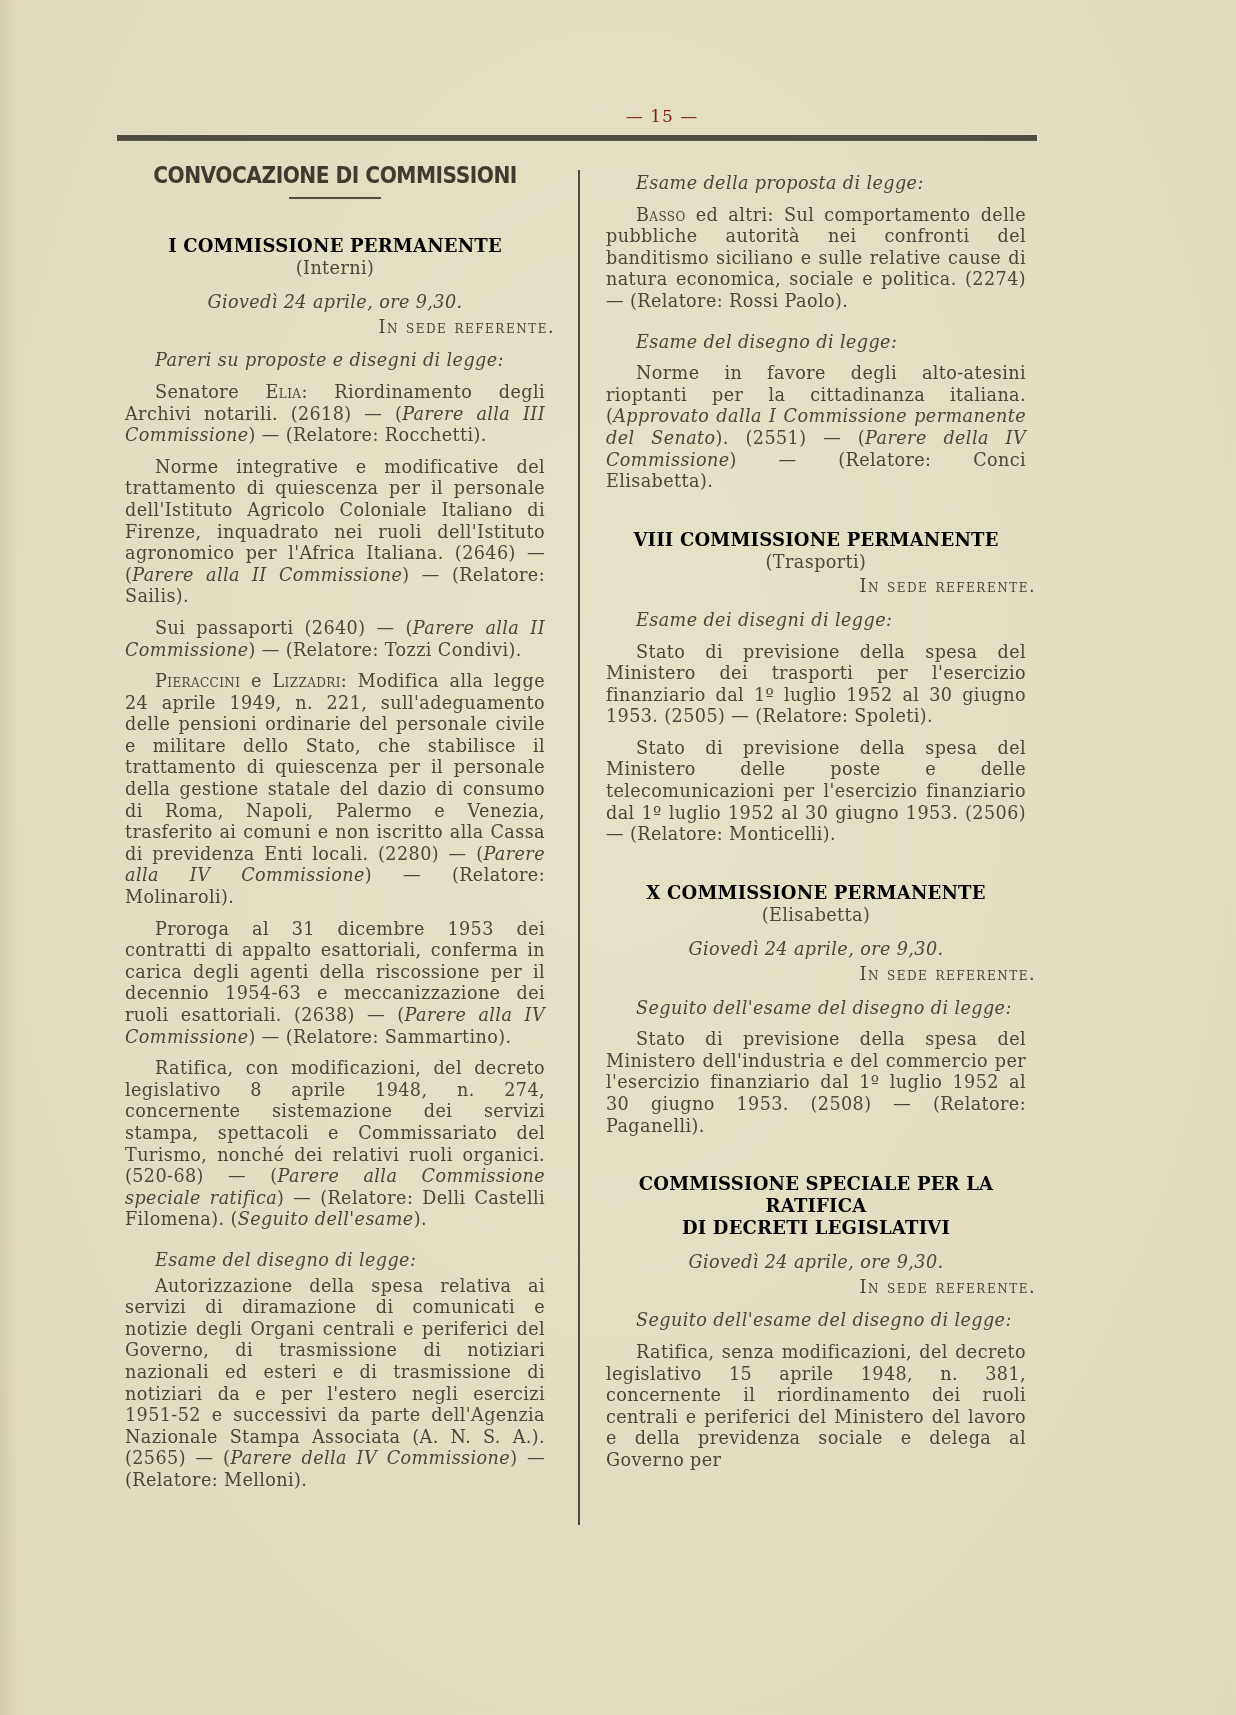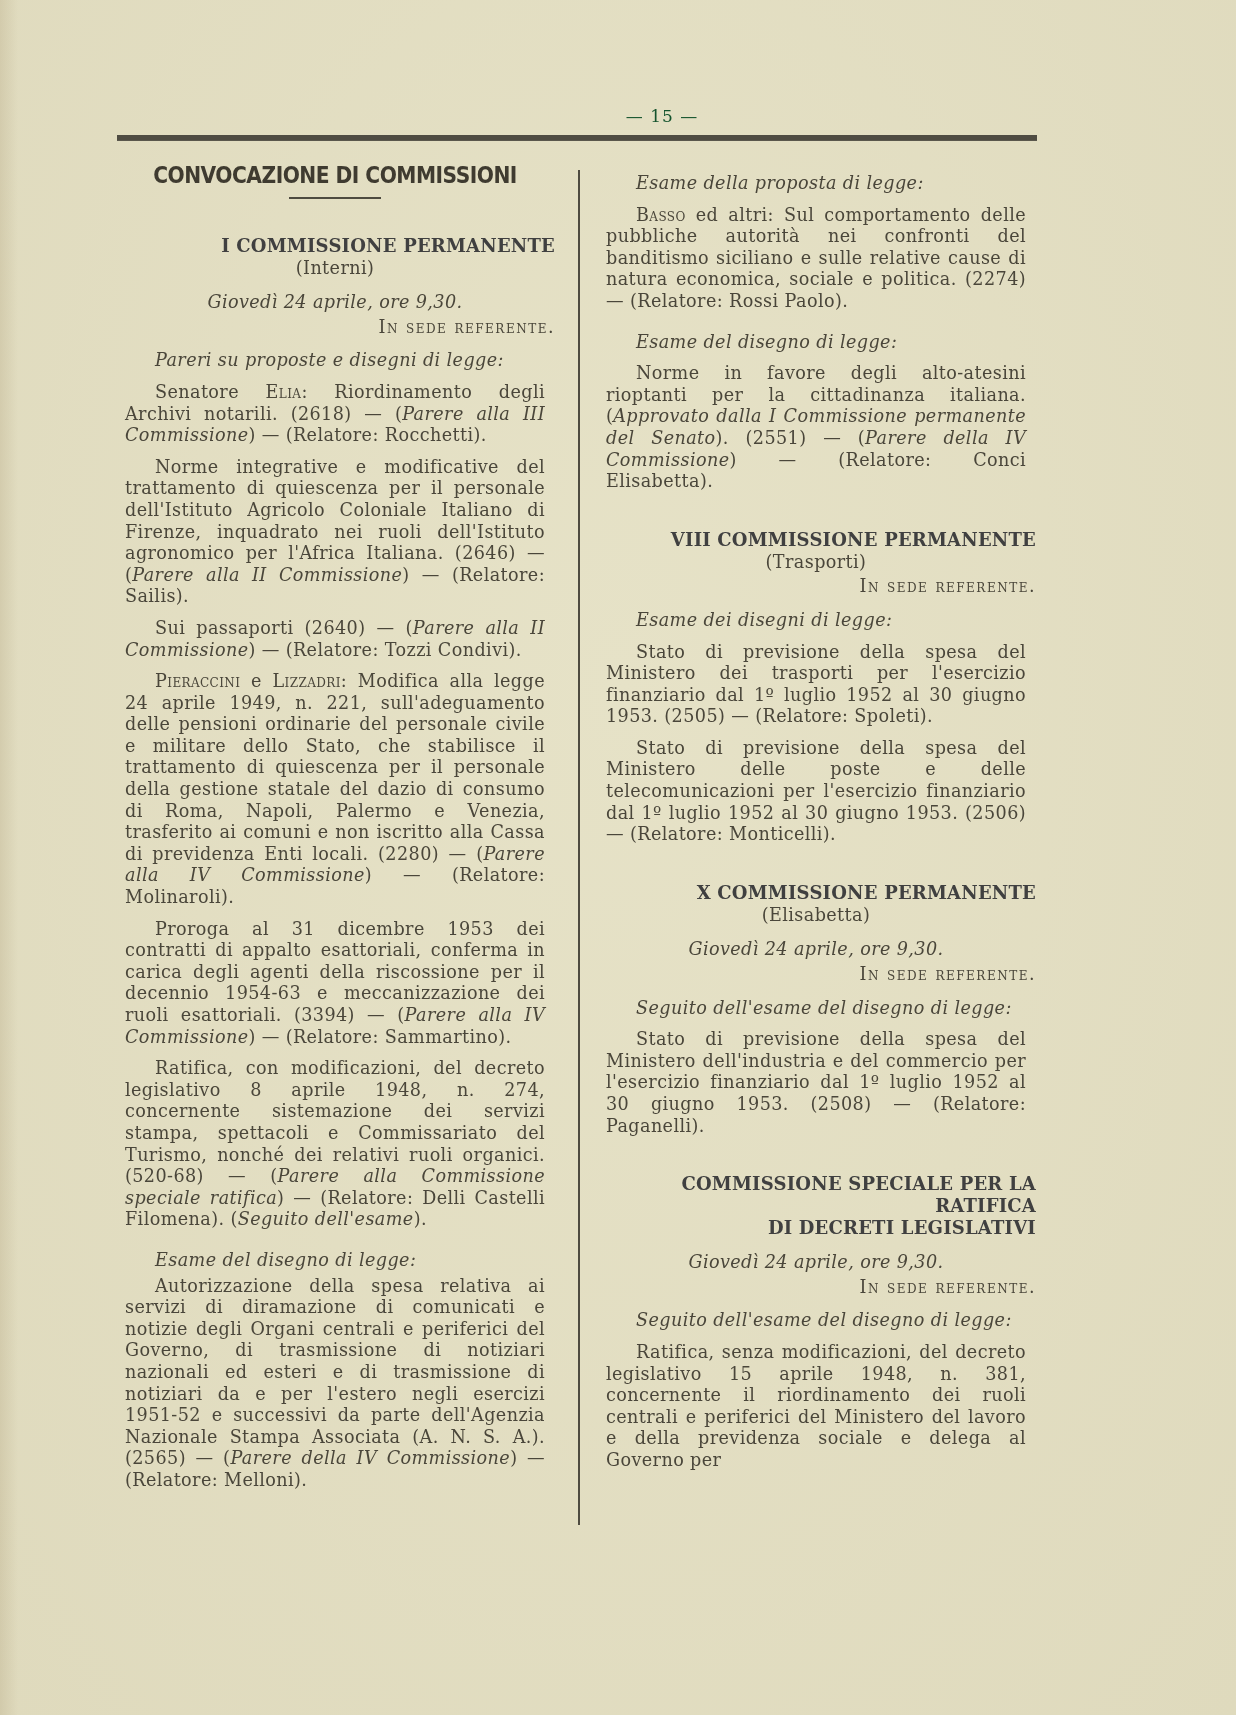--- a/index.html
+++ b/index.html
@@ -8,21 +8,21 @@
     background: #e2ddc0;
     background-image: linear-gradient(90deg, rgba(150,130,90,0.18) 0px, rgba(150,130,90,0) 18px),
                       radial-gradient(ellipse at 50% 40%, #e6e2c7 0%, #dfdabd 100%);
     color: #4a463a;
     font-family: "DejaVu Serif", "Liberation Serif", serif;
     position: relative;
   }
   .page-number {
     position: absolute; left: 0; width: 100%; top: 106px;
     text-align: center; padding-left: 88px; box-sizing: border-box;
-    font-size: 17px; letter-spacing: 1px; color: #14532d;
+    font-size: 17px; letter-spacing: 1px; color: #7f1d1d;
   }
   .top-rule {
     position: absolute; left: 117px; width: 920px; top: 135px;
     height: 4px; background: #4f4c42;
     border-bottom: 1px solid #4f4c42;
   }
   .top-rule::after {
     content: ""; position: absolute; left: 0; right: 0; top: 5px; height: 1px; background: #5a574c;
   }
   .col-divider {
@@ -35,22 +35,22 @@
   .col.left { left: 115px; }
   .col.right { left: 596px; top: 173px; }
   .main-title {
     font-family: "DejaVu Sans", "Liberation Sans", sans-serif;
     font-weight: bold; font-size: 23px; letter-spacing: -0.6px;
     transform: scaleX(0.88); transform-origin: center;
     text-align: center; margin: 10px 0 10px 0; color: #3f3b30;
   }
   .short-rule { width: 92px; height: 2px; background: #4e4b40; margin: 0 auto 36px auto; }
   .comm-title {
-    font-weight: bold; text-align: right; font-size: 18px; letter-spacing: 0.2px;
-    color: #404040; line-height: 22px;
+    font-weight: bold; text-align: center; font-size: 18px; letter-spacing: 0.2px;
+    color: #000000; line-height: 22px;
   }
   .comm-sub { text-align: center; margin-top: 1px; }
   .date {
     text-align: center; font-style: italic; margin-top: 13px;
   }
   .sede {
     text-align: right; font-variant: small-caps; letter-spacing: 1.5px; margin-top: 3px;
   }
   .sub-head {
     font-style: italic; padding-left: 40px; margin-top: 12px;
@@ -80,21 +80,21 @@
     <div class="sub-head">Pareri su proposte e disegni di legge:</div>
 
     <p class="para"><span>Senatore </span><span class="sc">Elia</span><span>: Riordinamento degli Archivi notarili. (2618) — (</span><span class="it">Parere alla III Commissione</span><span>) — (Relatore: Rocchetti).</span></p>
 
     <p class="para"><span>Norme integrative e modificative del trattamento di quiescenza per il personale dell'Istituto Agricolo Coloniale Italiano di Firenze, inquadrato nei ruoli dell'Istituto agronomico per l'Africa Italiana. (2646) — (</span><span class="it">Parere alla II Commissione</span><span>) — (Relatore: Sailis).</span></p>
 
     <p class="para"><span>Sui passaporti (2640) — (</span><span class="it">Parere alla II Commissione</span><span>) — (Relatore: Tozzi Condivi).</span></p>
 
     <p class="para"><span class="sc">Pieraccini</span><span> e </span><span class="sc">Lizzadri</span><span>: Modifica alla legge 24 aprile 1949, n. 221, sull'adeguamento delle pensioni ordinarie del personale civile e militare dello Stato, che stabilisce il trattamento di quiescenza per il personale della gestione statale del dazio di consumo di Roma, Napoli, Palermo e Venezia, trasferito ai comuni e non iscritto alla Cassa di previdenza Enti locali. (2280) — (</span><span class="it">Parere alla IV Commissione</span><span>) — (Relatore: Molinaroli).</span></p>
 
-    <p class="para"><span>Proroga al 31 dicembre 1953 dei contratti di appalto esattoriali, conferma in carica degli agenti della riscossione per il decennio 1954-63 e meccanizzazione dei ruoli esattoriali. (3394) — (</span><span class="it">Parere alla IV Commissione</span><span>) — (Relatore: Sammartino).</span></p>
+    <p class="para"><span>Proroga al 31 dicembre 1953 dei contratti di appalto esattoriali, conferma in carica degli agenti della riscossione per il decennio 1954-63 e meccanizzazione dei ruoli esattoriali. (2638) — (</span><span class="it">Parere alla IV Commissione</span><span>) — (Relatore: Sammartino).</span></p>
 
     <p class="para"><span>Ratifica, con modificazioni, del decreto legislativo 8 aprile 1948, n. 274, concernente sistemazione dei servizi stampa, spettacoli e Commissariato del Turismo, nonché dei relativi ruoli organici. (520-68) — (</span><span class="it">Parere alla Commissione speciale ratifica</span><span>) — (Relatore: Delli Castelli Filomena). (</span><span class="it">Seguito dell'esame</span><span>).</span></p>
 
     <div class="sub-head block-gap">Esame del disegno di legge:</div>
     <p class="para" style="margin-top:4px"><span>Autorizzazione della spesa relativa ai servizi di diramazione di comunicati e notizie degli Organi centrali e periferici del Governo, di trasmissione di notiziari nazionali ed esteri e di trasmissione di notiziari da e per l'estero negli esercizi 1951-52 e successivi da parte dell'Agenzia Nazionale Stampa Associata (A. N. S. A.). (2565) — (</span><span class="it">Parere della IV Commissione</span><span>) — (Relatore: Melloni).</span></p>
   </div>
 </div>
 
 <div class="col right">
   <div class="section">

